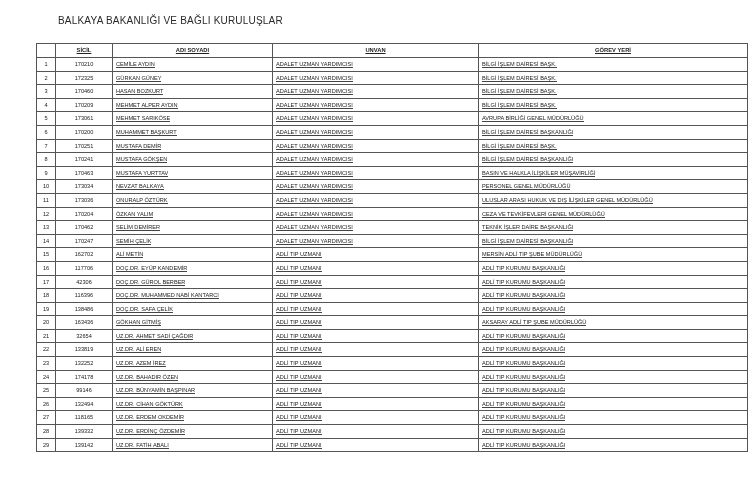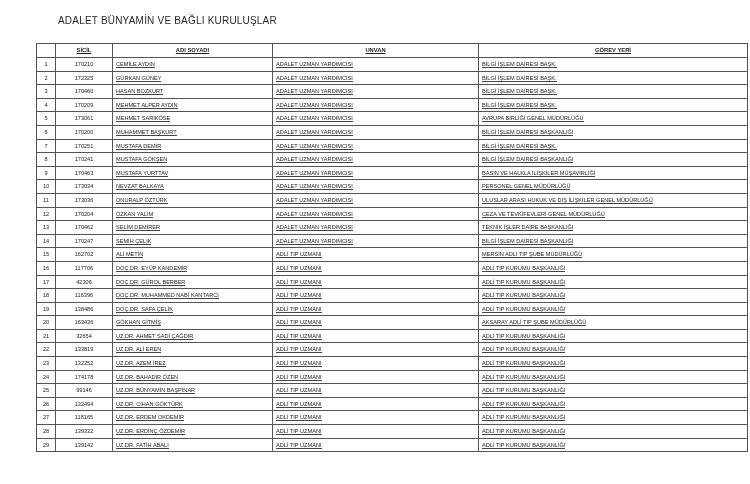--- a/index.html
+++ b/index.html
@@ -11,21 +11,21 @@
   th { font-weight:bold; text-decoration:underline; text-align:center; font-size:5.8px; height:13px; }
   td.no { text-align:center; }
   td.sicil { text-align:center; }
   td.name, td.unvan, td.gorev { text-align:left; }
   td.name span, td.unvan span, td.gorev span { border-bottom:1px solid #444; }
   col.c0 { width:19px; } col.c1 { width:57px; } col.c2 { width:160px; } col.c3 { width:206px; } col.c4 { width:269px; }
 </style>
 </head>
 <body>
 
-<div class="title">ADALET BÜNYAMİN VE BAĞLI KURULUŞLAR</div>
+<div class="title">BALKAYA BAKANLIĞI VE BAĞLI KURULUŞLAR</div>
 
 <table>
   <colgroup>
       <col class="c0">
       <col class="c1">
       <col class="c2">
       <col class="c3">
       <col class="c4">
     </colgroup>
   <thead>

